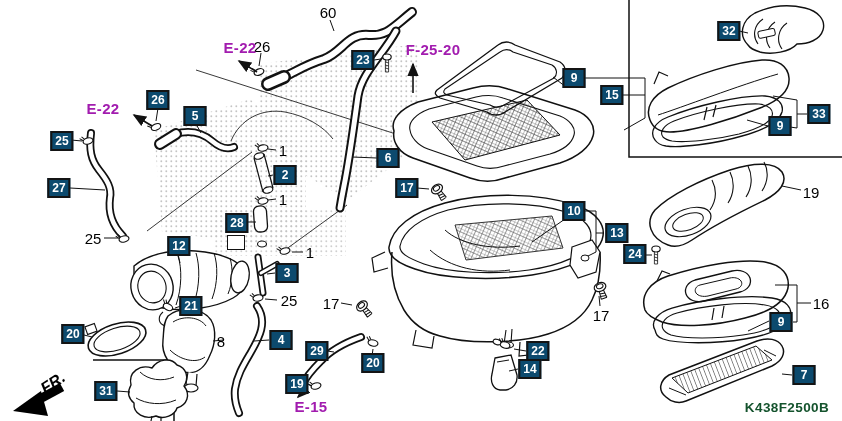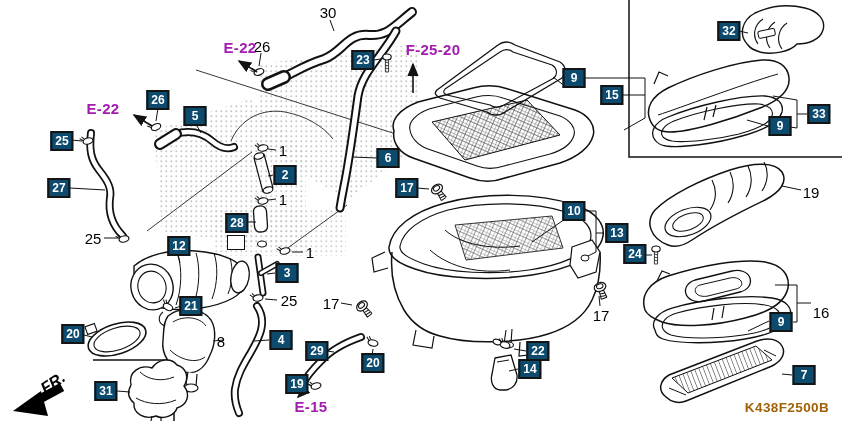--- a/index.html
+++ b/index.html
@@ -9,21 +9,21 @@
   .box-label{position:absolute;transform:translate(-50%,-50%);background:#0c4a6e;
     border:2px solid #141414;color:#fff;font-size:12px;font-weight:bold;line-height:1;
     padding:2px 3px;min-width:13px;text-align:center;letter-spacing:0;cursor:pointer;}
   .num-label{position:absolute;transform:translate(-50%,-50%);color:#000;font-size:15px;
     font-weight:normal;line-height:1;}
   .ref-label{position:absolute;transform:translate(-50%,-50%);color:#a21caf;font-size:15px;
     font-weight:bold;line-height:1;letter-spacing:.3px;}
   .fr-label{position:absolute;transform:translate(-50%,-50%) rotate(-33deg);font-size:16px;
     font-weight:bold;font-style:italic;color:#000;}
   .code-label{position:absolute;transform:translate(-50%,-50%);font-size:13.5px;
-    font-weight:bold;color:#a16207;letter-spacing:.4px;}
+    font-weight:bold;color:#14532d;letter-spacing:.4px;}
   .whitebox{position:absolute;width:16px;height:13px;background:#fff;border:1.6px solid #111;}
 </style>
 </head>
 <body>
 
 <div class="stage">
 
 <svg width="842" height="421" viewBox="0 0 842 421">
   <defs>
     <pattern id="dots" width="5" height="5" patternUnits="userSpaceOnUse">
@@ -309,32 +309,32 @@
   <div class="box-label" style="left:574px;top:78px">9</div>
   <div class="box-label" style="left:612px;top:95px">15</div>
   <div class="box-label" style="left:729px;top:31px">32</div>
   <div class="box-label" style="left:819px;top:114px">33</div>
   <div class="box-label" style="left:780px;top:126px">9</div>
   <div class="box-label" style="left:781px;top:322px">9</div>
   <div class="box-label" style="left:804px;top:375px">7</div>
 
   <div class="whitebox" style="left:227px;top:235px"></div>
 
-  <div class="num-label" style="left:328px;top:12px">30</div>
+  <div class="num-label" style="left:328px;top:12px">60</div>
   <div class="num-label" style="left:262px;top:46px">26</div>
   <div class="num-label" style="left:283px;top:150px">1</div>
   <div class="num-label" style="left:283px;top:199px">1</div>
   <div class="num-label" style="left:310px;top:252px">1</div>
   <div class="num-label" style="left:93px;top:238px">25</div>
   <div class="num-label" style="left:289px;top:300px">25</div>
   <div class="num-label" style="left:221px;top:341px">8</div>
   <div class="num-label" style="left:331px;top:303px">17</div>
   <div class="num-label" style="left:601px;top:315px">17</div>
   <div class="num-label" style="left:811px;top:192px">19</div>
-  <div class="num-label" style="left:821px;top:312px">16</div>
+  <div class="num-label" style="left:821px;top:303px">16</div>
 
   <div class="ref-label" style="left:240px;top:47px">E-22</div>
   <div class="ref-label" style="left:103px;top:108px">E-22</div>
   <div class="ref-label" style="left:433px;top:49px">F-25-20</div>
   <div class="ref-label" style="left:311px;top:406px">E-15</div>
   <div class="fr-label" style="left:53px;top:383px">FR.</div>
 
   <div class="code-label" style="left:787px;top:407px">K438F2500B</div>
 
 </div>

